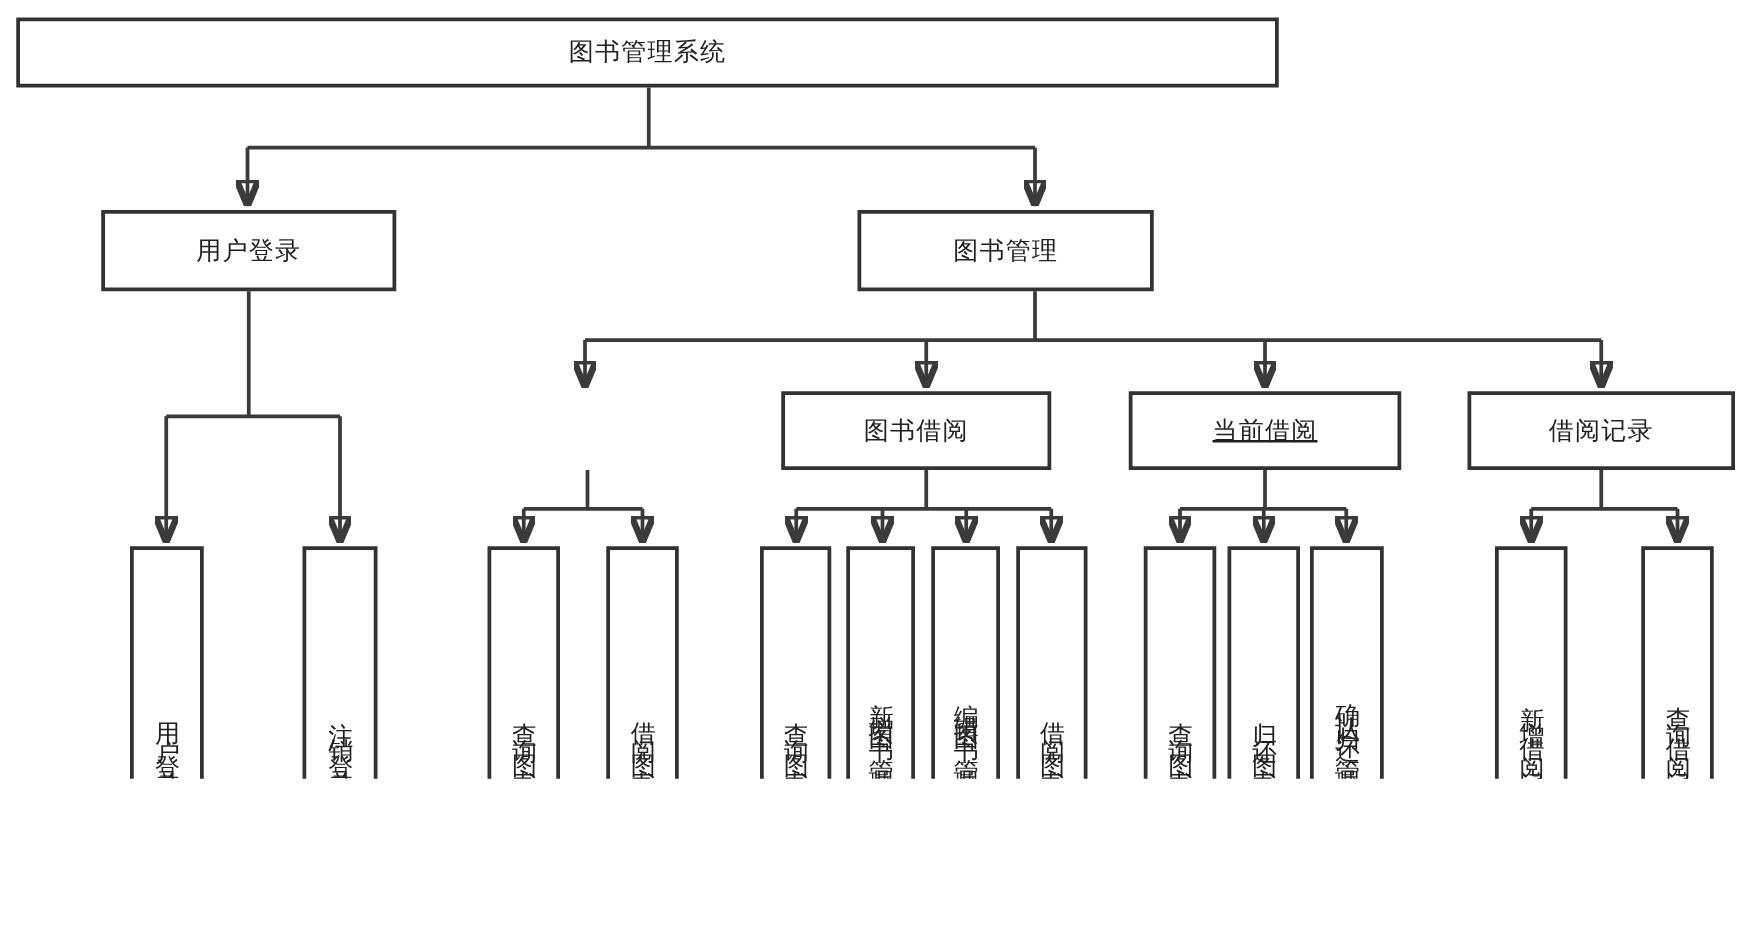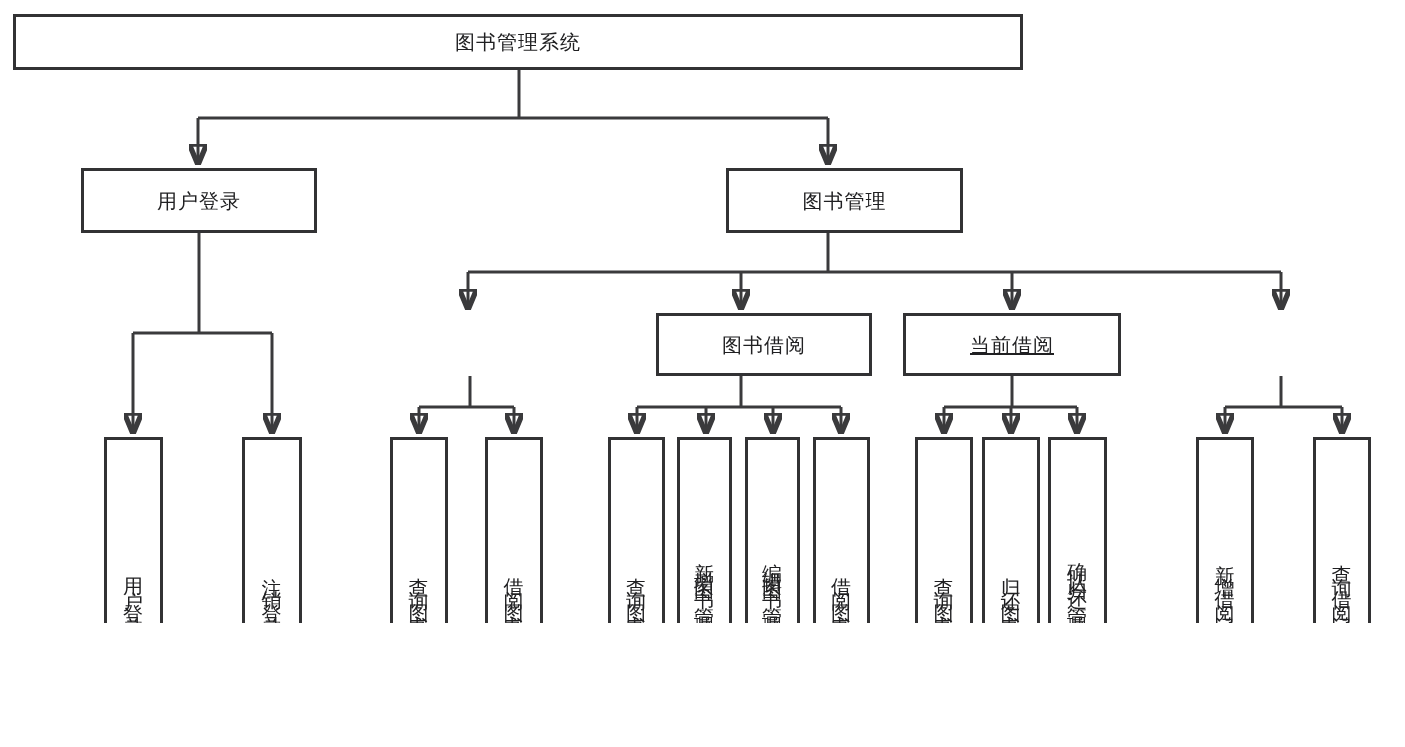--- a/index.html
+++ b/index.html
@@ -53,24 +53,24 @@
     padding-top:4px;
   }
   .node.v.long{
     letter-spacing:9px;
     padding-top:2px;
   }
   
   #n-system{left:13px;top:14px;width:1010px;height:56px;}
   
   #n-user-login{left:81px;top:168px;width:236px;height:65px;}
-  #n-book-mgmt{left:726px;top:168px;width:237px;height:65px;}
+  #n-book-mgmt{left:686px;top:168px;width:237px;height:65px;}
   
   #n-new-book-rec{left:362px;top:313px;width:216px;height:63px;}
-  #n-book-borrow{left:656px;top:313px;width:216px;height:63px;text-align:right;}
+  #n-book-borrow{left:625px;top:313px;width:216px;height:63px;text-align:right;}
   #n-current-borrow{left:903px;top:313px;width:218px;height:63px;text-decoration:underline;}
   #n-borrow-records{left:1174px;top:313px;width:214px;height:63px;}
   
   .leaf{top:437px;height:298px;}
   #l-user-login{left:104px;width:59px;}
   #l-logout{left:242px;width:60px;}
   #l-query-rec{left:390px;width:58px;}
   #l-borrow-rec{left:485px;width:58px;}
   #l-query-borrow{left:608px;width:57px;}
   #l-add-admin{left:677px;width:55px;}
@@ -145,20 +145,21 @@
     <path marker-end="url(#arrowhead)" d="M1342 407 V434"></path>
   </svg>
 
   <div class="node" id="n-system">图书管理系统</div>
 
   <div class="node" id="n-user-login">用户登录</div>
   <div class="node" id="n-book-mgmt">图书管理</div>
 
   <div class="node" id="n-book-borrow">图书借阅</div>
   <div class="node" id="n-current-borrow">当前借阅</div>
+  <div class="node" id="n-borrow-records">借阅记录</div>
 
   <div class="node v leaf" id="l-user-login">用户登录</div>
   <div class="node v leaf" id="l-logout">注销登录</div>
 
   <div class="node v leaf" id="l-query-rec">查询图书</div>
   <div class="node v leaf" id="l-borrow-rec">借阅图书</div>
 
   <div class="node v leaf" id="l-query-borrow">查询图书</div>
   <div class="node v leaf long" id="l-add-admin">新增图书（管理员）</div>
   <div class="node v leaf long" id="l-edit-admin">编辑图书（管理员）</div>

